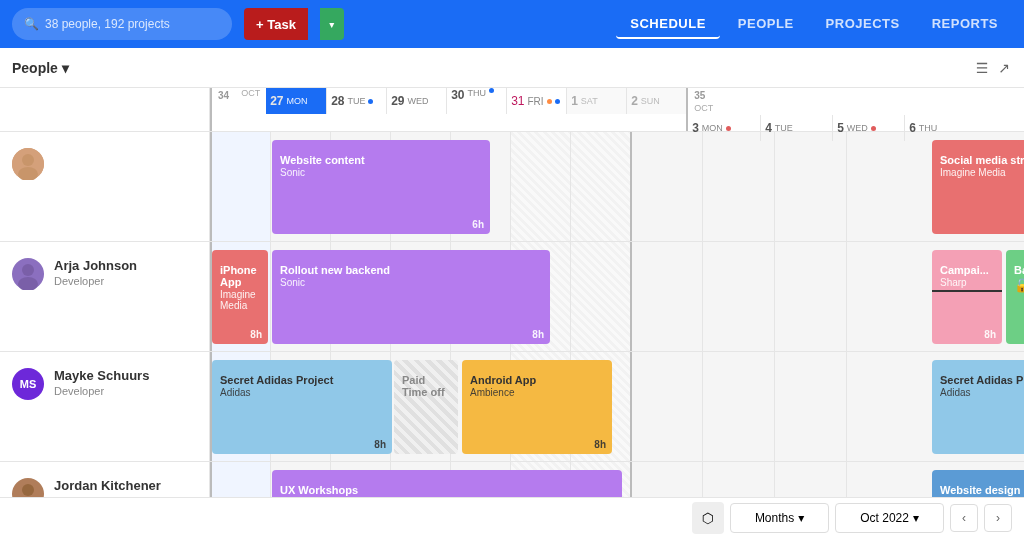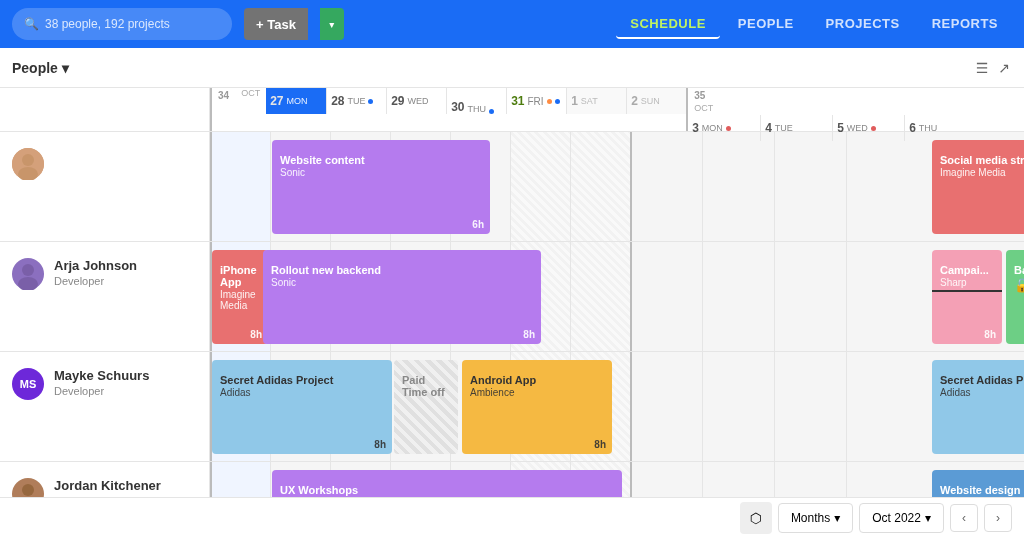--- a/index.html
+++ b/index.html
@@ -21,21 +21,21 @@
       width: 220px;
       display: flex;
       align-items: center;
       padding: 0 12px;
       gap: 6px;
       color: rgba(255,255,255,0.8);
       font-size: 13px;
     }
     .search-icon { font-size: 12px; }
     .add-task-btn {
-      background: #737373;
+      background: #b91c1c;
       color: white;
       border: none;
       border-radius: 4px 0 0 4px;
       height: 32px;
       padding: 12px 12px;
       font-size: 13px;
       font-weight: 600;
       cursor: pointer;
       display: flex;
       align-items: center;
@@ -62,21 +62,21 @@
     .nav-item {
       color: rgba(255,255,255,0.8);
       font-size: 13px;
       font-weight: 600;
       padding: 6px 14px;
       cursor: pointer;
       border-radius: 4px;
       letter-spacing: 0.5px;
     }
     .nav-item.active {
-      color: #bef264;
+      color: #ffffff;
       border-bottom: 2px solid white;
     }
     .header-icons {
       display: flex;
       align-items: center;
       gap: 8px;
       margin-left: 8px;
     }
     .header-icon {
       width: 30px;
@@ -252,21 +252,21 @@
       background: #eee;
       border-radius: 4px;
       display: flex;
       align-items: center;
       justify-content: center;
       font-size: 14px;
       cursor: pointer;
     }
     .dropdown-btn {
       height: 30px;
-      padding: 0 12px;
+      padding: 0 24px;
       border: 1px solid #ddd;
       border-radius: 4px;
       background: white;
       font-size: 12px;
       cursor: pointer;
       display: flex;
       align-items: center;
       gap: 4px;
     }
     .nav-arrow {
@@ -379,27 +379,27 @@
           </div>
           <div style="min-width:60px;display:flex;align-items:center;gap:3px;padding:0 4px;height:26px;border-left:1px solid #e5e5e5;">
             <span style="font-weight:700;font-size:12px;color:#555;">28</span>
             <span style="font-size:9px;color:#888;">TUE</span>
             <span style="width:5px;height:5px;border-radius:50%;background:#1a6cf5;flex-shrink:0;"></span>
           </div>
           <div style="min-width:60px;display:flex;align-items:center;gap:3px;padding:0 4px;height:26px;border-left:1px solid #e5e5e5;">
             <span style="font-weight:700;font-size:12px;color:#555;">29</span>
             <span style="font-size:9px;color:#888;">WED</span>
           </div>
-          <div style="min-width:60px;display:flex;align-items:flex-end;gap:3px;padding:0 4px;height:26px;border-left:1px solid #e5e5e5;">
+          <div style="min-width:60px;display:flex;align-items:flex-start;gap:3px;padding:0 4px;height:26px;border-left:1px solid #e5e5e5;">
             <span style="font-weight:700;font-size:12px;color:#555;">30</span>
             <span style="font-size:9px;color:#888;">THU</span>
             <span style="width:5px;height:5px;border-radius:50%;background:#1a6cf5;flex-shrink:0;"></span>
           </div>
           <div style="min-width:60px;display:flex;align-items:center;gap:3px;padding:0 4px;height:26px;border-left:1px solid #e5e5e5;">
-            <span style="font-weight:700;font-size:12px;color:#4d7c0f;">31</span>
+            <span style="font-weight:400;font-size:12px;color:#be185d;">31</span>
             <span style="font-size:10px;color:#888;">FRI</span>
             <span style="width:5px;height:5px;border-radius:50%;background:#ff8c42;flex-shrink:0;"></span>
             <span style="width:5px;height:5px;border-radius:50%;background:#1a6cf5;flex-shrink:0;"></span>
           </div>
           <div style="min-width:60px;display:flex;align-items:center;gap:3px;padding:0 4px;height:26px;border-left:1px solid #e5e5e5;background:#f9f9f9;">
             <span style="font-weight:700;font-size:12px;color:#aaa;">1</span>
             <span style="font-size:9px;color:#bbb;">SAT</span>
           </div>
           <div style="min-width:60px;display:flex;align-items:center;gap:3px;padding:0 4px;height:26px;border-left:1px solid #e5e5e5;background:#f9f9f9;">
             <span style="font-weight:700;font-size:12px;color:#aaa;">2</span>
@@ -476,21 +476,21 @@
         <div style="min-width:72px;height:100%;border-left:1px solid #e5e5e5;"></div>
         <div style="min-width:72px;height:100%;border-left:1px solid #e5e5e5;"></div>
         <div style="min-width:72px;height:100%;border-left:1px solid #e5e5e5;"></div>
 
         <div class="task-block" style="background:#e87070;top:8px;left:2px;width:56px;height:94px;">
           <div class="task-name">iPhone App</div>
           <div class="task-project">Imagine Media</div>
           <div class="task-hours">8h</div>
         </div>
 
-        <div class="task-block" style="background:#b57bee;top:8px;left:53px;width:278px;height:94px;">
+        <div class="task-block" style="background:#b57bee;top:8px;left:62px;width:278px;height:94px;">
           <div class="task-name">Rollout new backend</div>
           <div class="task-project">Sonic</div>
           <div class="task-hours">8h</div>
         </div>
 
         <div class="task-block" style="background:#f4a0b5;top:8px;left:722px;width:70px;height:94px;">
           <div class="task-name">Campai...</div>
           <div class="task-project">Sharp</div>
           <div class="task-hours">8h</div>
           <div style="position:absolute;top:40px;left:0;right:0;height:2px;background:#333;"></div>

